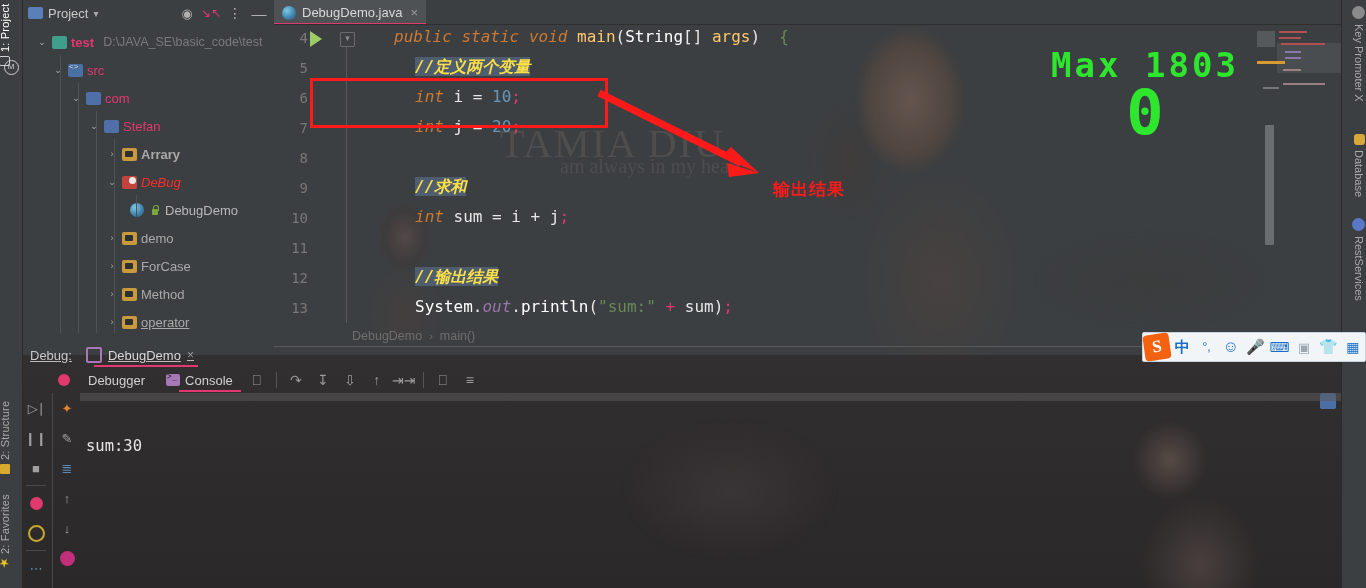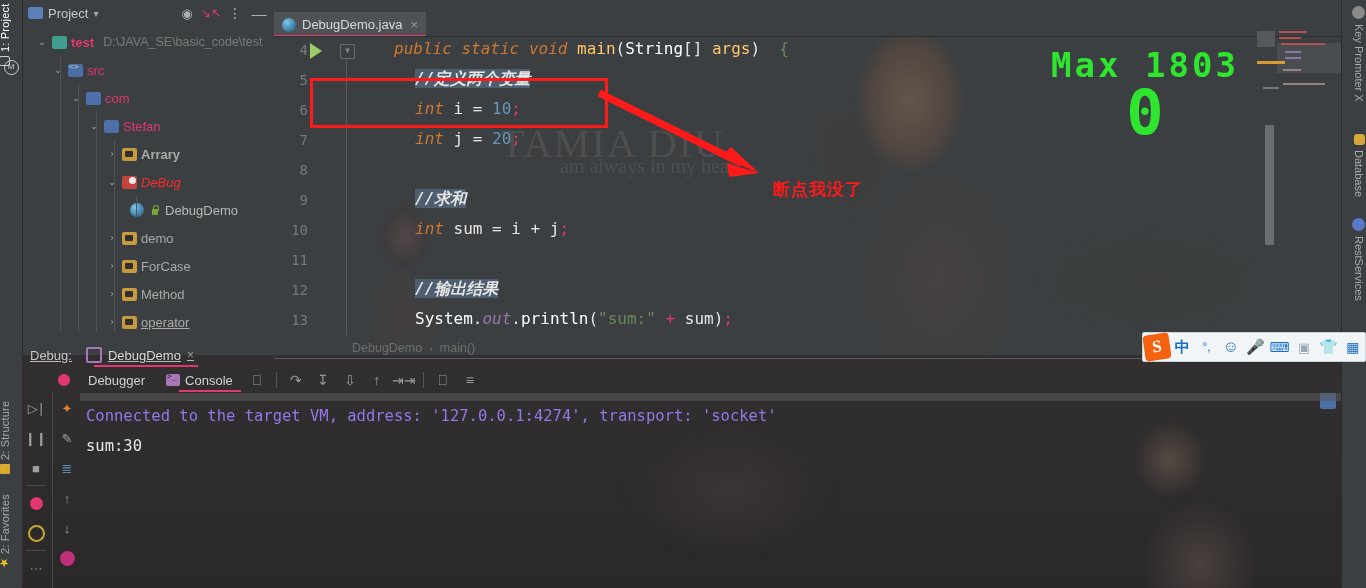--- a/index.html
+++ b/index.html
@@ -68,21 +68,21 @@
   .ficon.redf{background:#c2443c;}
   .ficon.redf::after{content:"";position:absolute;right:1px;top:1px;width:7px;height:7px;border-radius:50%;background:#e8e8e8;}
   .jicon{width:14px;height:14px;border-radius:50%;
      background:radial-gradient(circle at 35% 32%,#7ec8e8 0%,#3d7fa8 60%,#2a5a78 100%);display:inline-block;}
   .lockicon{width:9px;height:11px;display:inline-block;position:relative;}
   .lockicon::before{content:"";position:absolute;left:1.5px;top:4px;width:6px;height:6px;background:#7aa83c;border-radius:1px;}
   .lockicon::after{content:"";position:absolute;left:2.5px;top:0px;width:4px;height:5px;border:1.4px solid #7aa83c;border-bottom:none;border-radius:3px 3px 0 0;}
   .guide{position:absolute;width:1px;background:#4e5254;}
 
   
-  .editor{position:absolute;left:274px;top:12px;width:1068px;height:347px;z-index:20;}
+  .editor{position:absolute;left:274px;top:0;width:1068px;height:347px;z-index:20;}
   .tabbar{height:25px;background:#3c3f41;position:relative;}
   .tab{height:25px;display:inline-flex;align-items:center;gap:6px;padding:0 8px 0 8px;
      background:#4e5254;position:relative;}
   .tab-label{color:#d8d8d8;font-size:13px;}
   .tab-x{color:#9a9a9a;font-size:13px;margin-left:2px;}
   .tab-underline{position:absolute;left:0;bottom:0;height:2px;width:100%;background:#e0386f;}
   .tabbar-rule{position:absolute;left:0;bottom:0;height:1px;width:100%;background:#2f2f2f;}
 
   .codearea{position:absolute;left:0;top:25px;width:1068px;height:300px;overflow:hidden;}
   .gutter{position:absolute;left:0;top:0;width:60px;height:300px;}
@@ -97,21 +97,21 @@
      font-family:"DejaVu Sans Mono","Liberation Mono",monospace;font-size:16px;}
   .cline{position:absolute;left:0;white-space:pre;}
   .kw-i{color:#cc7832;font-style:italic;}
   .mth{color:#ffc66d;}
   .cls{color:#ffffff;}
   .plain{color:#e6e6e6;}
   .num{color:#6897bb;}
   .str{color:#6a8759;}
   .punct{color:#e6e6e6;}
   .fld{color:#9876aa;font-style:italic;}
-  .cmt{color:#e5e5e5;font-style:italic;font-weight:bold;background:#4e5e6e;}
+  .cmt{color:#fde047;font-style:italic;font-weight:bold;background:#4e5e6e;}
   .redsemi{color:#e0386f;}
   .breadcrumb{position:absolute;left:0;top:325px;width:1068px;height:22px;
      display:flex;align-items:center;padding-left:78px;gap:7px;color:#6e6e6e;font-size:12.5px;}
   .bc-sep{color:#6e6e6e;font-size:11px;}
   .editor-bot{position:absolute;left:0;top:346px;width:1068px;height:1px;background:#5a5a5a;}
 
   
   .minimap{position:absolute;left:1255px;top:25px;width:86px;height:300px;z-index:21;}
   .mm-box{position:absolute;background:#55595b;}
   .mm-line{position:absolute;height:2px;}
@@ -441,33 +441,32 @@
       <div class="colic">↑</div>
       <div class="colic">↓</div>
       <div class="colic">
         <span style="width:15px;height:15px;border-radius:50%;background:#c0307a;display:inline-block;"></span>
       </div>
       <div class="colic" style="color:#5a8ab0;">⋯</div>
     </div>
 
     <div class="console">
       <div class="con-top"></div>
-      <div class="conline c-purple" style="top:14px;">Connected to the target VM, address: '127.0.0.1:4274', transport: 'socket'</div>
       <div class="conline c-white" style="top:44px;">sum:30</div>
       <div class="conline c-purple" style="top:102px;"></div>
     </div>
   </div>
 
   <div class="redbox"></div>
   <svg class="arrow-svg" width="180" height="105">
     <line x1="4" y1="8" x2="146" y2="78" stroke="#ff1a1a" stroke-width="7"></line>
     <polygon points="164,88 126,72 136,62" fill="#ff1a1a"></polygon>
     <polygon points="164,88 134,92 132,78" fill="#ff1a1a"></polygon>
   </svg>
-  <div class="anno-text">断点我没了</div>
+  <div class="anno-text">输出结果</div>
 
   <div class="greenbox">
     <div class="green-max">Max 1803</div>
     <div class="green-num">0</div>
   </div>
 
   <div class="imebar">
     <span class="ime-logo">S</span>
     <span class="ime-ic ime-zh">中</span>
     <span class="ime-ic" style="font-size:12px;">°,</span>

